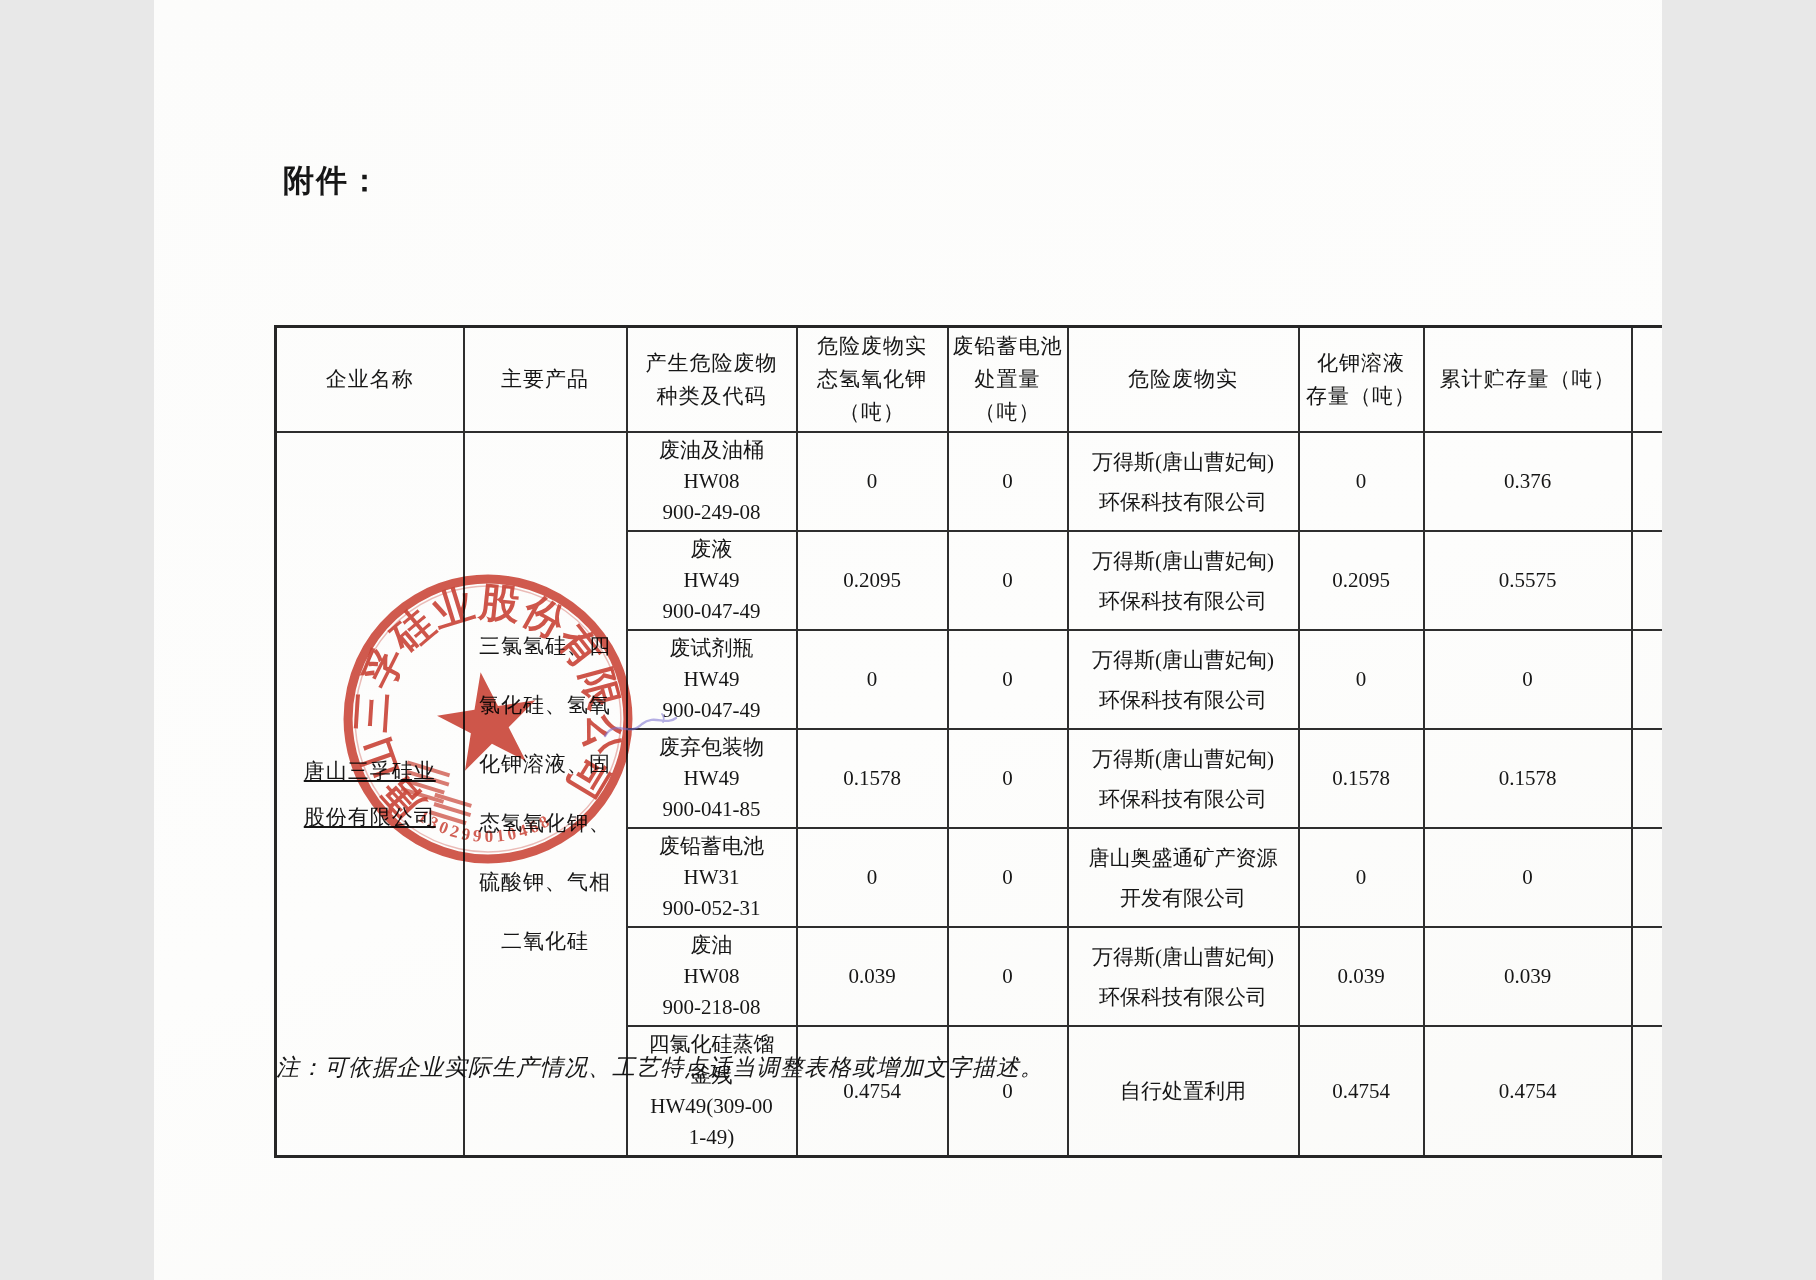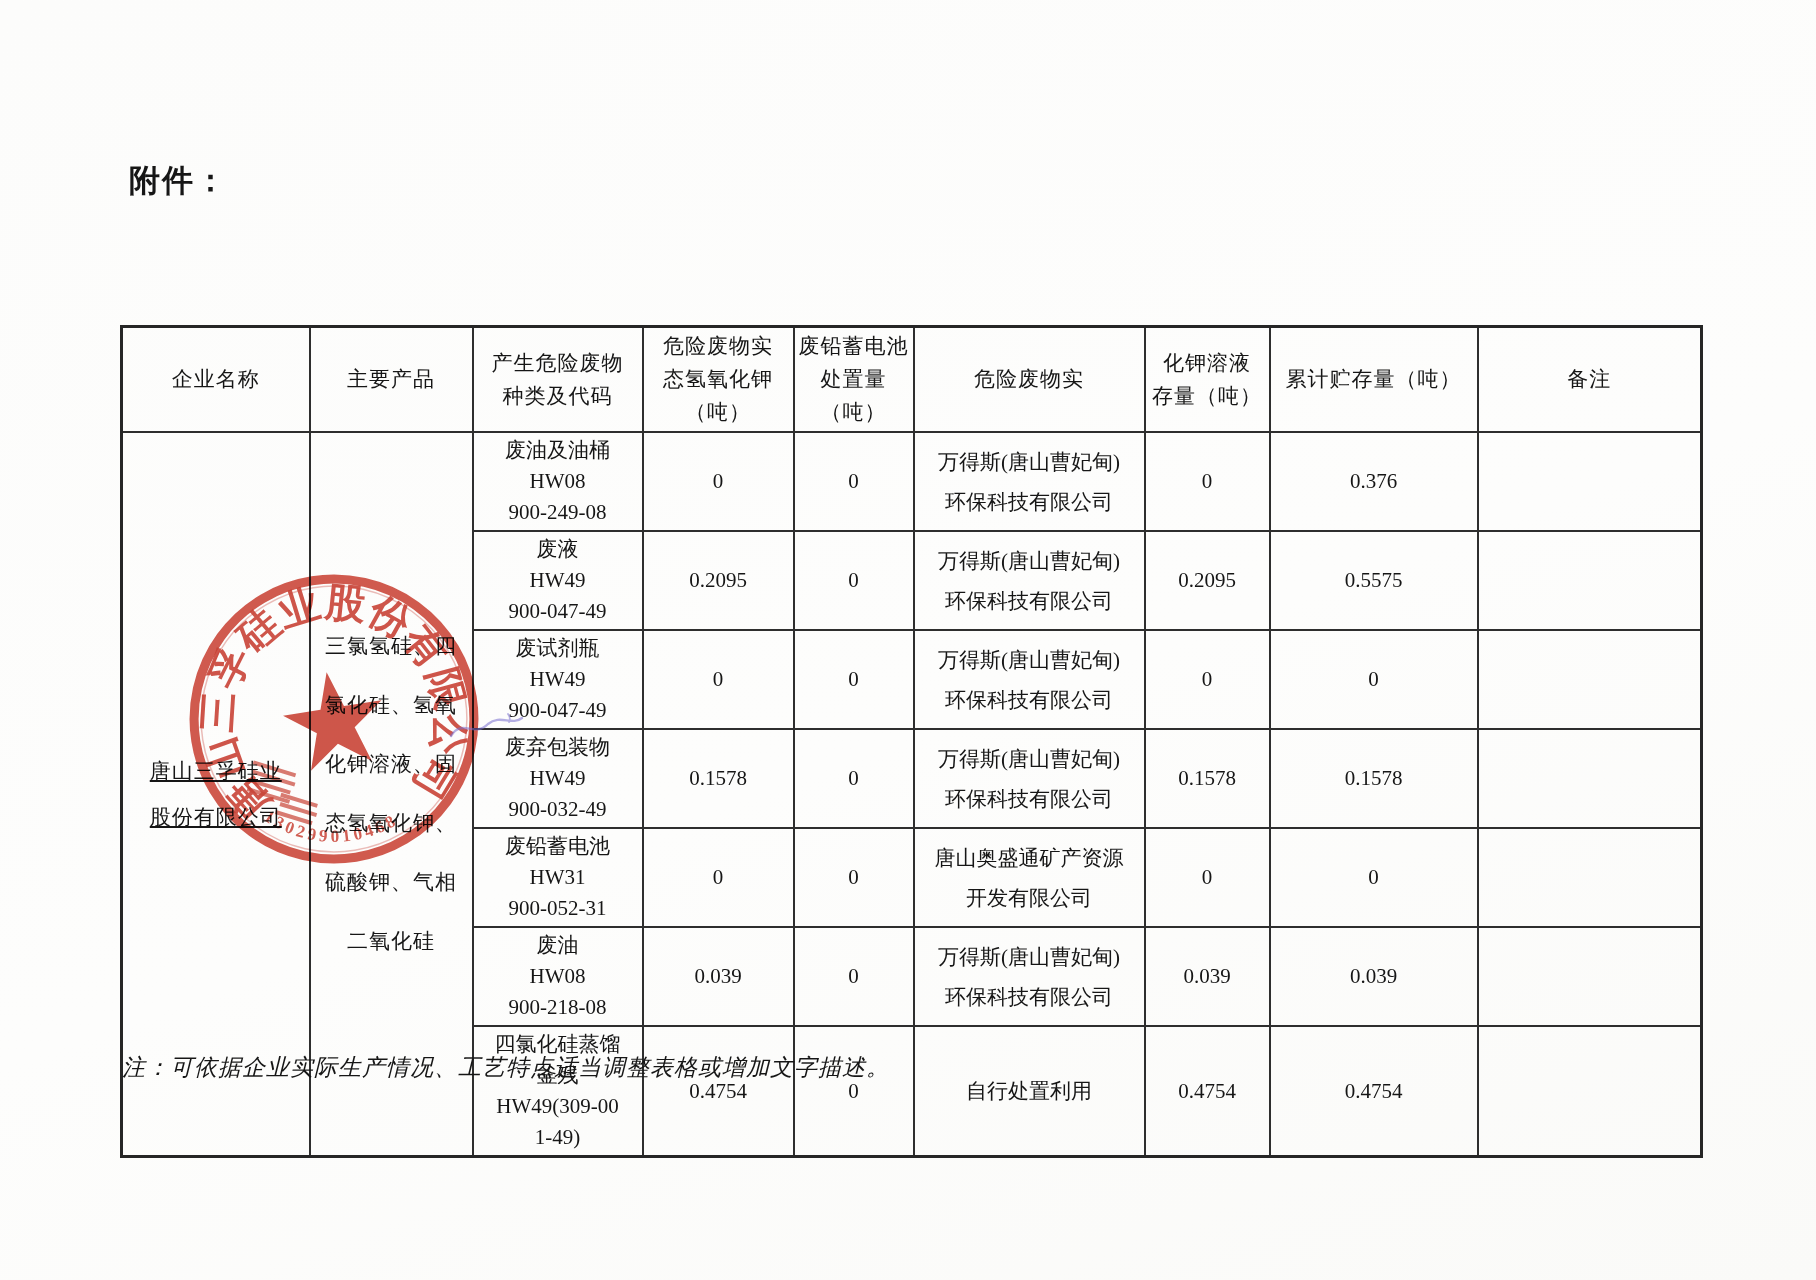--- a/index.html
+++ b/index.html
@@ -1,18 +1,18 @@
 <!DOCTYPE html>
 <html><head>
 <meta charset="utf-8">
 <style>
   html,body{margin:0;padding:0;background:#e8e8e8;}
   .page{
     position:relative;
-    width:1816px;height:1280px;
+    width:1508px;height:1280px;
     margin:0 auto;
     background:linear-gradient(160deg,#fcfcfb 0%,#fdfdfc 55%,#fafaf8 100%);
     overflow:hidden;
     font-family:"Liberation Serif","DejaVu Serif",serif;
     color:#161616;
   }
   .attachment{
     position:absolute;left:129px;top:160px;
     font-size:31px;font-weight:bold;letter-spacing:2px;
   }
@@ -138,21 +138,21 @@
         <td class="c-num">0</td>
         <td class="c-dest">万得斯(唐山曹妃甸)
 环保科技有限公司</td>
         <td class="c-num">0</td>
         <td class="c-num">0</td>
         <td></td>
       </tr>
       <tr style="height:86px">
         <td class="c-waste">废弃包装物
 HW49
-900-032-49</td>
+900-041-85</td>
         <td class="c-num">0.1578</td>
         <td class="c-num">0</td>
         <td class="c-dest">万得斯(唐山曹妃甸)
 环保科技有限公司</td>
         <td class="c-num">0.1578</td>
         <td class="c-num">0.1578</td>
         <td></td>
       </tr>
       <tr style="height:88px">
         <td class="c-waste">废铅蓄电池

